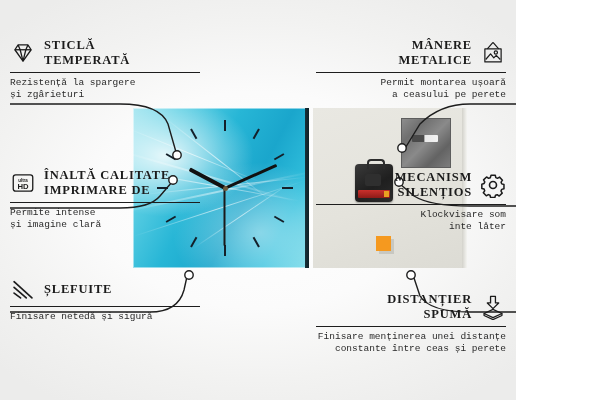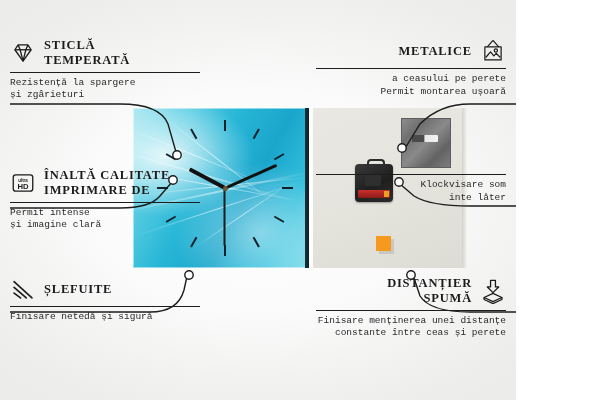--- a/index.html
+++ b/index.html
@@ -228,21 +228,21 @@
     font-size: 9.5px;
     color: #2a2a2a;
     line-height: 1.35;
   }
 
   .c1 { top: 38px; }
   .c2 { top: 168px; }
   .c3 { top: 276px; }
   .c4 { top: 38px; }
   .c5 { top: 170px; }
-  .c6 { top: 276px; }
+  .c6 { top: 292px; }
 </style>
 </head>
 <body>
 
 <div id="stage">
 
   <div id="product">
 
     <div class="panel-clock">
       <div class="feather" style="left:-10px; top:18px;  width:150px; transform:rotate(22deg);"></div>
@@ -338,21 +338,21 @@
         <text x="16" y="14.5" font-family="Liberation Sans, sans-serif" font-size="5.5" font-weight="bold" text-anchor="middle" fill="#1b1b1b">ultra</text>
         <text x="16" y="23" font-family="Liberation Sans, sans-serif" font-size="9.5" font-weight="bold" text-anchor="middle" fill="#1b1b1b">HD</text>
       </svg>
       <div class="callout-title">
         <div>ÎNALTĂ CALITATE</div>
         <div>IMPRIMARE DE</div>
       </div>
     </div>
     <div class="callout-rule"></div>
     <div class="callout-sub">
-      <div>Permit intense</div>
+      <div>Permite intense</div>
       <div>și imagine clară</div>
     </div>
   </div>
 
   <div class="callout left c3">
     <div class="callout-head">
       <svg class="callout-icon" viewBox="0 0 32 32">
         <g stroke="#1b1b1b" stroke-width="2" stroke-linecap="round">
           <line x1="5" y1="7" x2="27" y2="27"></line>
           <line x1="5" y1="14" x2="20" y2="27"></line>
@@ -365,39 +365,52 @@
     </div>
     <div class="callout-rule"></div>
     <div class="callout-sub">
       <div>Finisare netedă și sigură</div>
     </div>
   </div>
 
   <div class="callout right c4">
     <div class="callout-head">
       <div class="callout-title">
+        <div>MÂNERE</div>
         <div>METALICE</div>
       </div>
       <svg class="callout-icon" viewBox="0 0 32 32">
         <g fill="none" stroke="#1b1b1b" stroke-width="1.5" stroke-linejoin="round">
           <path d="M16,3 L9,11 M16,3 L23,11"></path>
           <rect x="6" y="11" width="20" height="16"></rect>
           <path d="M7,24 L13,17 L17,22 L20,19 L25,24"></path>
           <circle cx="19.5" cy="15.5" r="2"></circle>
         </g>
       </svg>
     </div>
     <div class="callout-rule"></div>
     <div class="callout-sub">
+      <div>Permit montarea ușoară</div>
       <div>a ceasului pe perete</div>
-      <div>Permit montarea ușoară</div>
     </div>
   </div>
 
   <div class="callout right c5">
+    <div class="callout-head">
+      <div class="callout-title">
+        <div>MECANISM</div>
+        <div>SILENȚIOS</div>
+      </div>
+      <svg class="callout-icon" viewBox="0 0 32 32">
+        <g fill="none" stroke="#1b1b1b" stroke-width="2" stroke-linejoin="round">
+          <path d="M13.2,4 h5.6 l0.7,3.1 2.2,1.0 2.7,-1.6 3.9,4.0 -1.8,2.6 0.8,2.3 3.0,0.9 v5.6 l-3.0,0.8 -0.9,2.2 1.6,2.7 -4.0,3.9 -2.6,-1.8 -2.3,0.8 -0.9,3.0 h-5.6 l-0.8,-3.0 -2.2,-0.9 -2.7,1.6 -3.9,-4.0 1.8,-2.6 -0.8,-2.3 -3.0,-0.9 v-5.6 l3.0,-0.8 0.9,-2.2 -1.6,-2.7 4.0,-3.9 2.6,1.8 2.3,-0.8 z" transform="translate(0.2,-1.2) scale(0.93) translate(1.2,1.6)"></path>
+          <circle cx="16" cy="16" r="4.3"></circle>
+        </g>
+      </svg>
+    </div>
     <div class="callout-rule"></div>
     <div class="callout-sub">
       <div>Klockvisare som</div>
       <div>inte låter</div>
     </div>
   </div>
 
   <div class="callout right c6">
     <div class="callout-head">
       <div class="callout-title">

